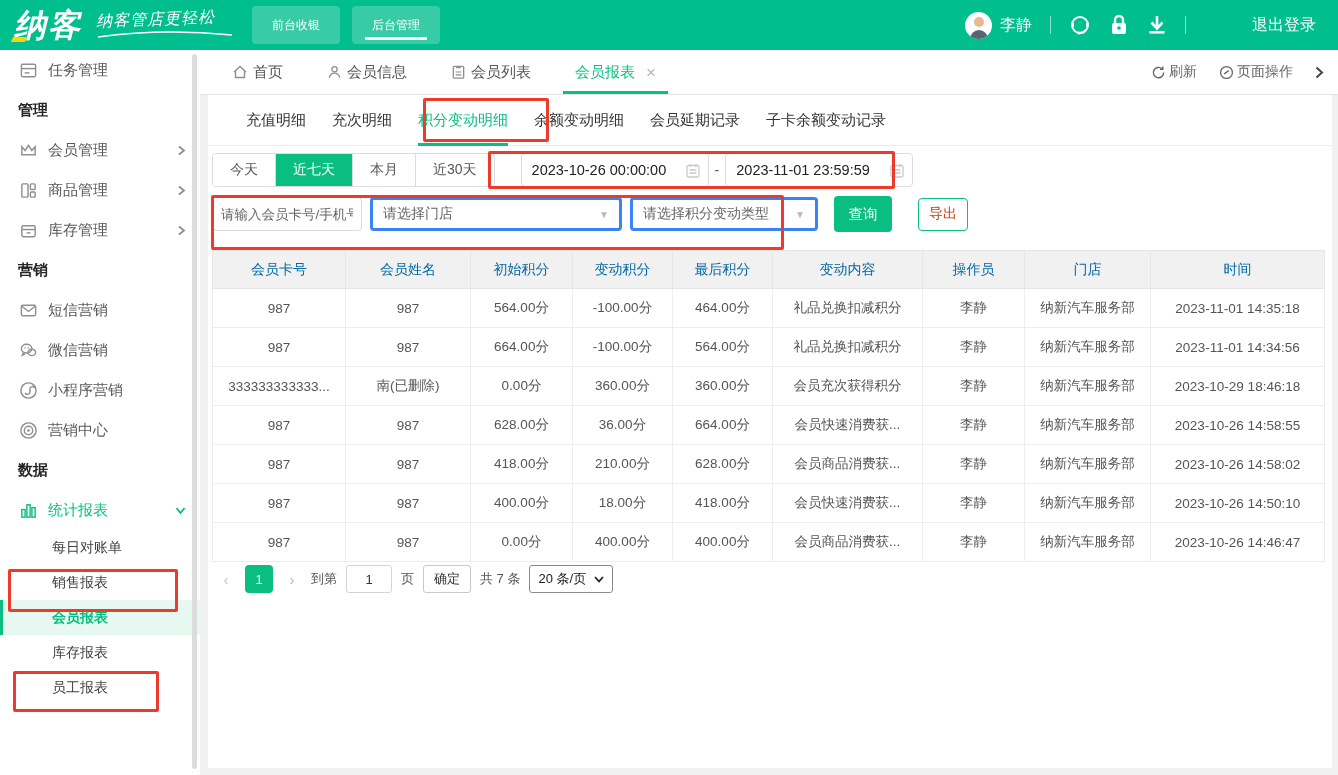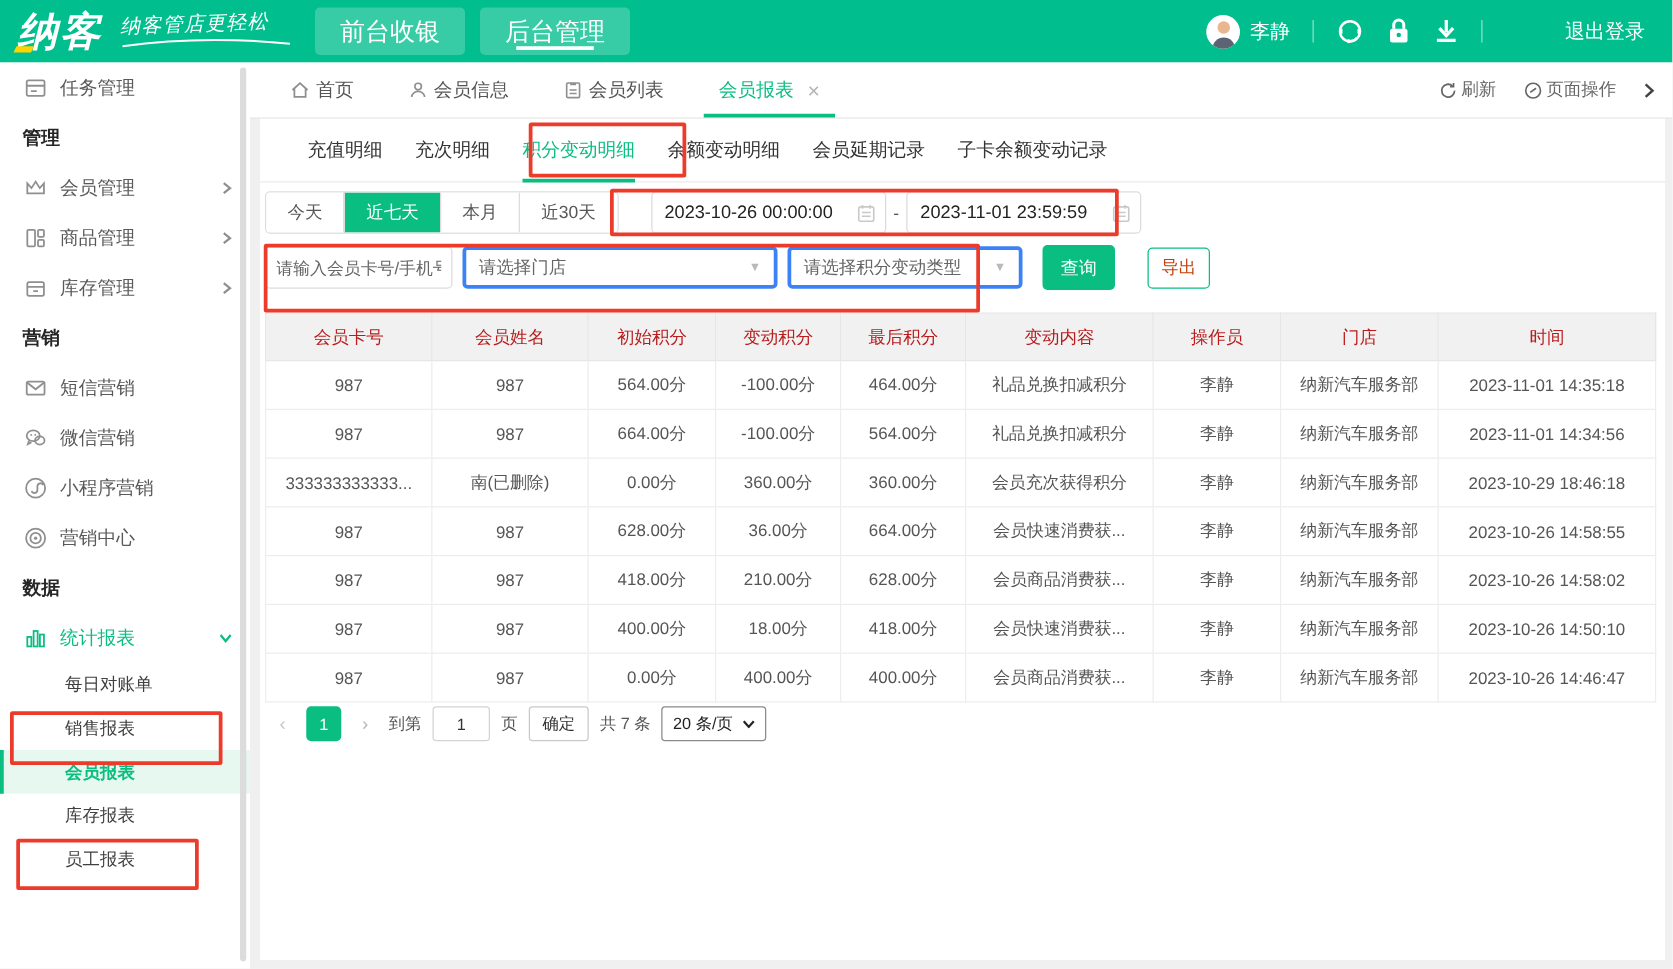--- a/index.html
+++ b/index.html
@@ -9,21 +9,21 @@
 
   
   .topbar { position:absolute; top:0; left:0; width:1338px; height:50px; background:#00be8d; display:flex; align-items:center; color:#fff; }
   .logo-wrap { display:flex; align-items:flex-end; padding-left:14px; }
   .logo-text { font-size:32px; font-weight:bold; font-style:italic; letter-spacing:2px; line-height:40px; position:relative; }
   .logo-accent { position:absolute; left:-2px; bottom:3px; width:14px; height:5px; background:#ffd400; transform:skewX(-25deg); }
   .tagline-wrap { margin-left:14px; padding-bottom:6px; }
   .tagline { font-size:16px; font-style:italic; transform:rotate(-2deg); display:block; letter-spacing:1px; }
   .tagline-swoosh { display:block; margin-top:1px; }
   .top-nav { display:flex; gap:12px; margin-left:18px; }
-  .top-nav-btn { height:38px; padding:0 20px; background:rgba(255,255,255,0.22); border:none; border-radius:4px; color:#fff; font-size:20px; position:relative; cursor:pointer; font-family:inherit; }
+  .top-nav-btn { height:38px; padding:0 20px; background:rgba(255,255,255,0.22); border:none; border-radius:4px; color:#fff; font-size:12px; position:relative; cursor:pointer; font-family:inherit; }
   .top-nav-btn.active::after { content:""; position:absolute; left:50%; transform:translateX(-50%); bottom:4px; width:62px; height:3px; background:#fff; }
   .top-right { margin-left:auto; display:flex; align-items:center; gap:18px; padding-right:22px; font-size:16px; }
   .avatar { width:27px; height:27px; border-radius:50%; background:#fff; overflow:hidden; position:relative; }
   .avatar .head { position:absolute; top:5px; left:8.5px; width:10px; height:10px; border-radius:50%; background:#e8b792; }
   .avatar .bust { position:absolute; bottom:-2px; left:4.5px; width:18px; height:11px; border-radius:9px 9px 0 0; background:#5a6472; }
   .user-cluster { display:flex; align-items:center; gap:8px; }
   .top-sep { width:1px; height:18px; background:rgba(255,255,255,0.55); }
   .top-icon { display:flex; align-items:center; cursor:pointer; }
   .logout { cursor:pointer;margin-left:48px; }
 
@@ -71,21 +71,21 @@
   .f-input::placeholder { color:#666; opacity:1; }
   .f-select { height:34px; border:3px solid #3b82f6; border-radius:4px; margin-left:8px; display:flex; align-items:center; justify-content:space-between; padding:0 10px; font-size:14px; color:#666; cursor:pointer; background:#fff; }
   .f-select.store { width:252px; }
   .f-select.ptype { width:188px; }
   .caret { color:#b9b9b9; font-size:10px; }
   .btn-query { margin-left:16px; width:58px; height:36px; background:#0abe82; color:#fff; border:none; border-radius:4px; font-size:14.5px; cursor:pointer; font-family:inherit; }
   .btn-export { margin-left:26px; width:50px; height:33px; background:#fff; color:#c2410c; border:1px solid #0abe82; border-radius:4px; font-size:14px; cursor:pointer; font-family:inherit; }
 
   .table-wrap { position:absolute; top:155px; left:4px; }
   table.data { border-collapse:collapse; table-layout:fixed; width:1112px; }
-  table.data th { background:#f1f1f1; height:38px; font-weight:normal; font-size:14px; color:#b91c1c; border:1px solid #e6e6e6; }
+  table.data th { background:#f1f1f1; height:38px; font-weight:normal; font-size:14px; color:#0369a1; border:1px solid #e6e6e6; }
   table.data td { height:39px; font-size:13.5px; color:#555; text-align:center; border:1px solid #ededed; background:#fff; overflow:hidden; white-space:nowrap; text-overflow:ellipsis; padding:0 3px; }
 
   .pagination { position:absolute; top:470px; left:8px; display:flex; align-items:center; gap:9px; font-size:13px; color:#555; }
   .pg-chev { width:20px; display:flex; justify-content:center; font-size:15px; color:#c6c6c6; cursor:pointer; }
   .pg-chev.next { color:#b5b5b5; }
   .pg-num { width:28px; height:28px; background:#0abe82; color:#fff; border-radius:4px; display:flex; align-items:center; justify-content:center; font-size:13px; cursor:pointer; }
   .pg-goto-input { width:46px; height:28px; border:1px solid #d4d4d4; border-radius:3px; text-align:center; font-size:13px; color:#333; outline:none; font-family:inherit; }
   .pg-confirm { width:48px; height:28px; background:#fff; border:1px solid #c9c9c9; border-radius:3px; font-size:13px; color:#333; cursor:pointer; font-family:inherit;text-align:center; }
   .pg-size { height:28px; border:1px solid #8a8a8a; border-radius:3px; background:#fff; display:flex; align-items:center; gap:8px; padding:0 8px; font-size:13px; color:#222; cursor:pointer; }
   .pg-size .pg-caret { font-size:9px; color:#222; }

